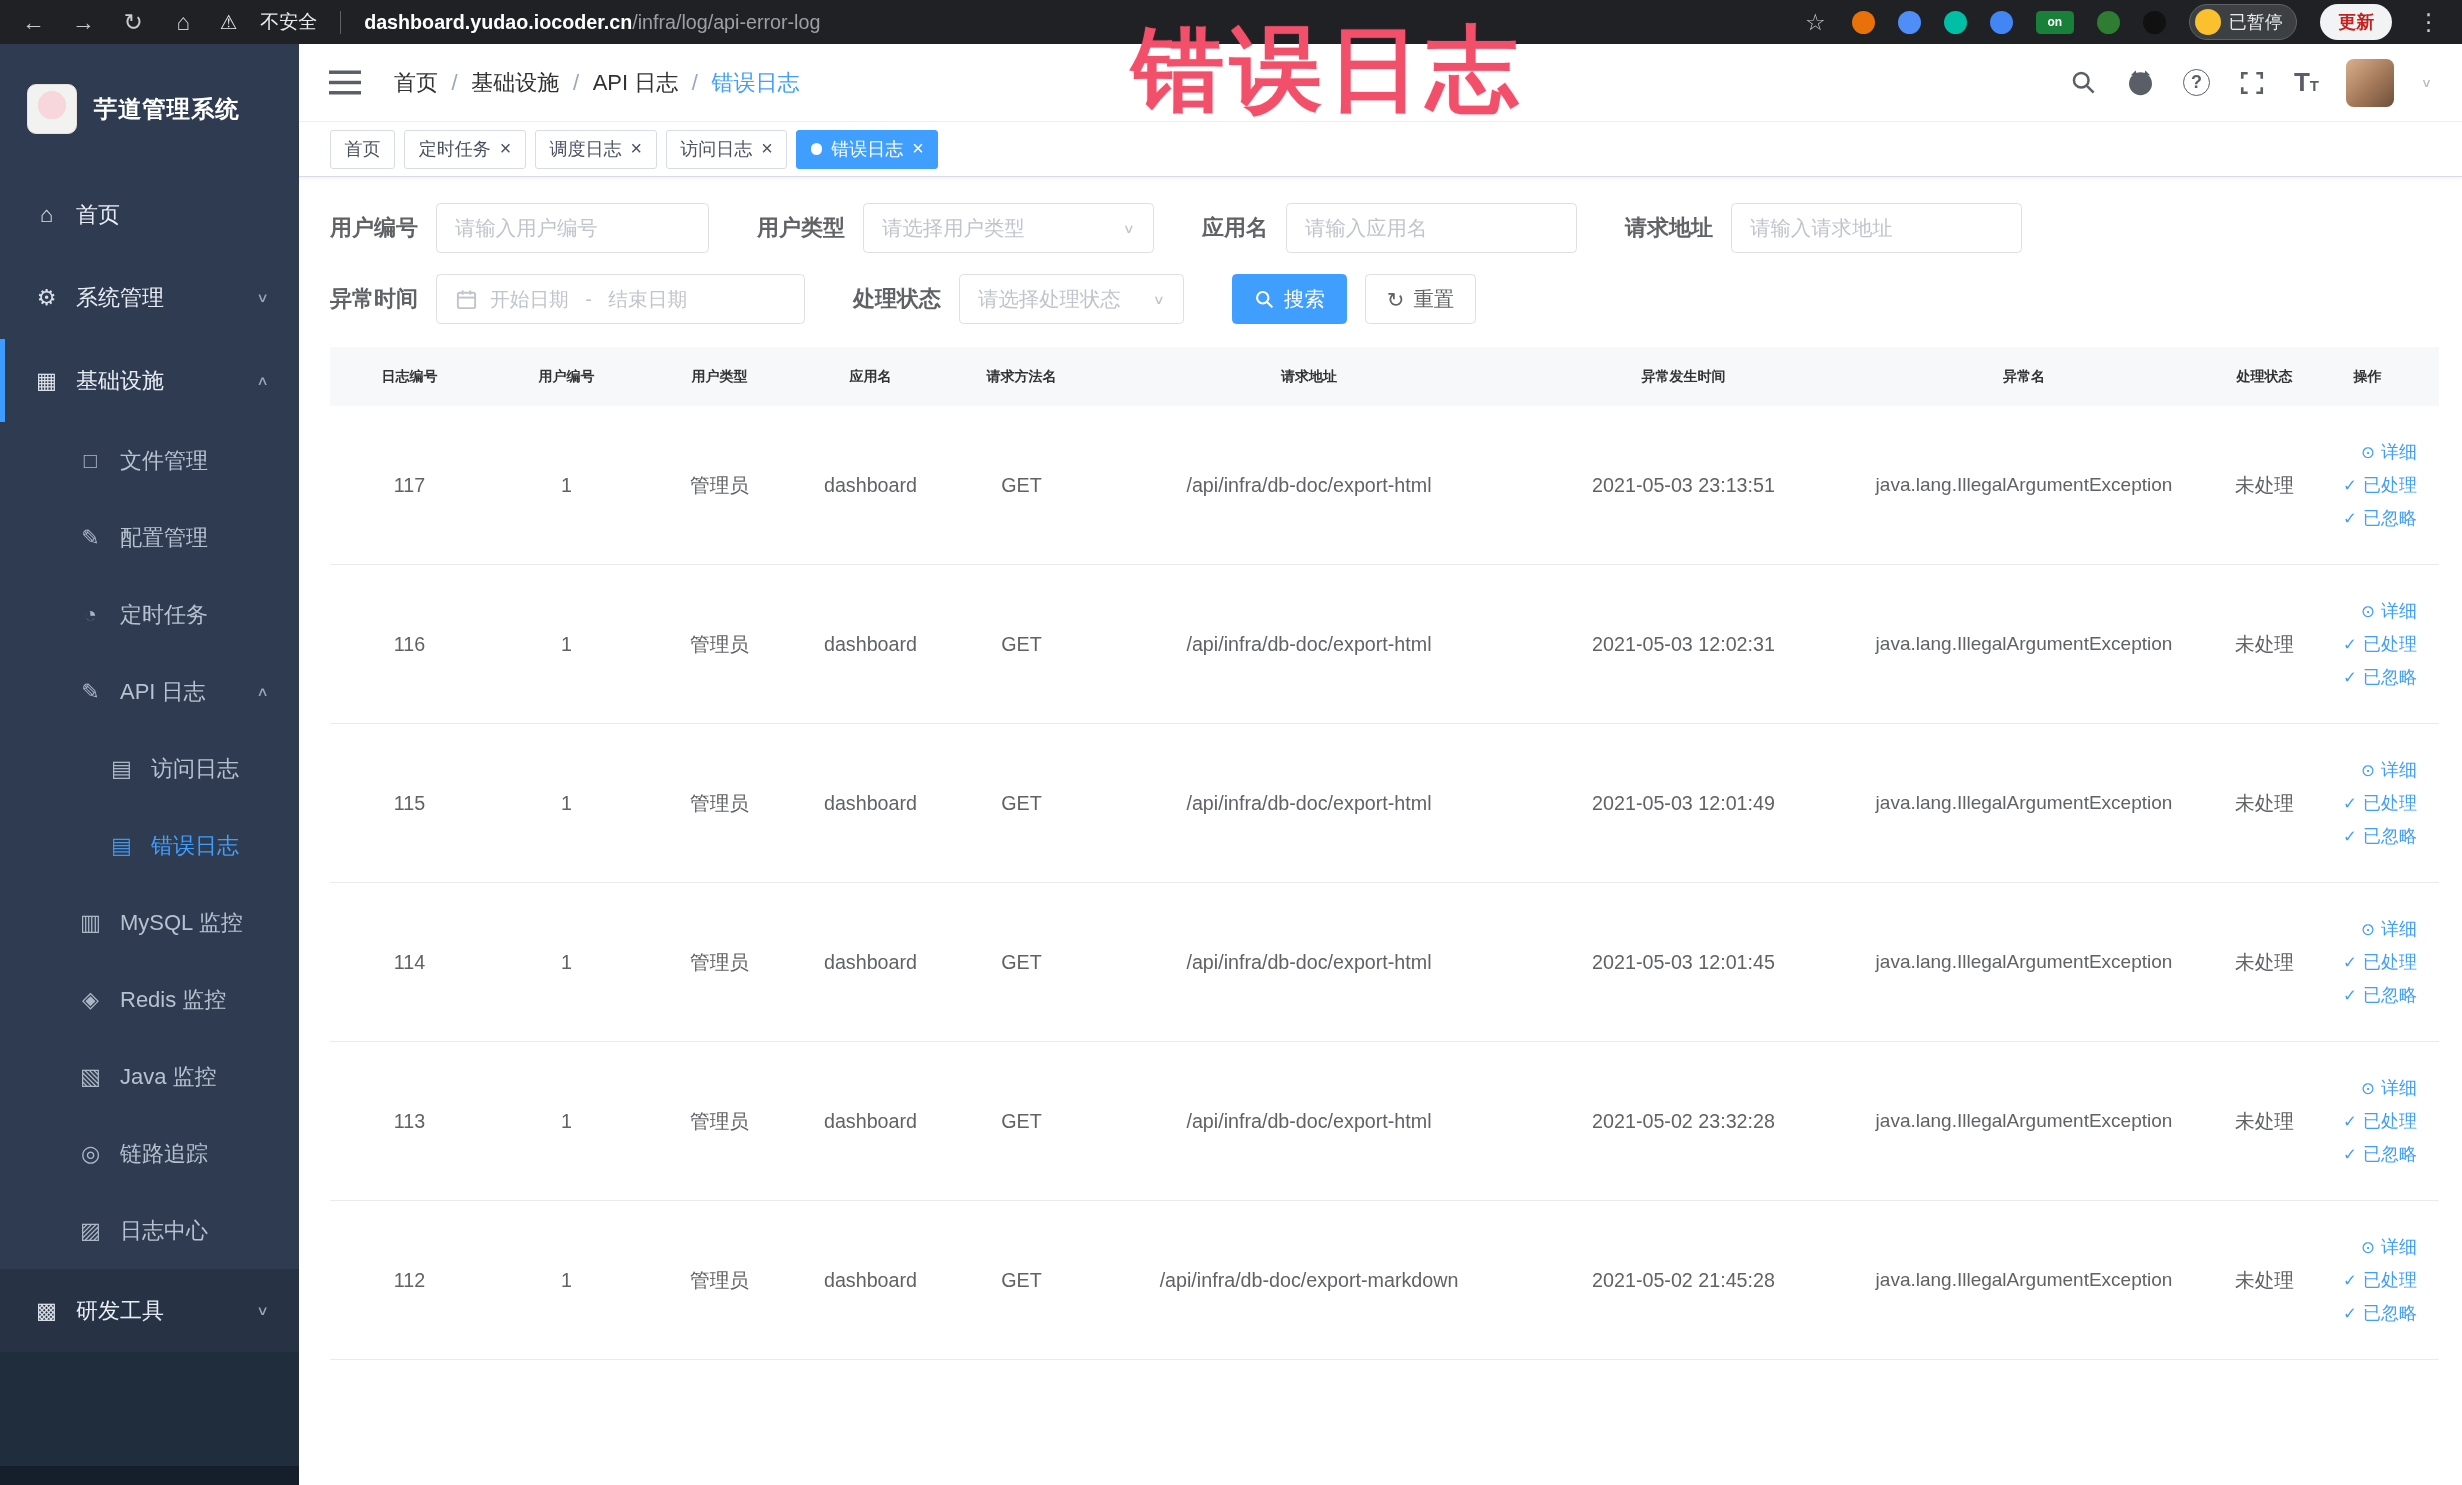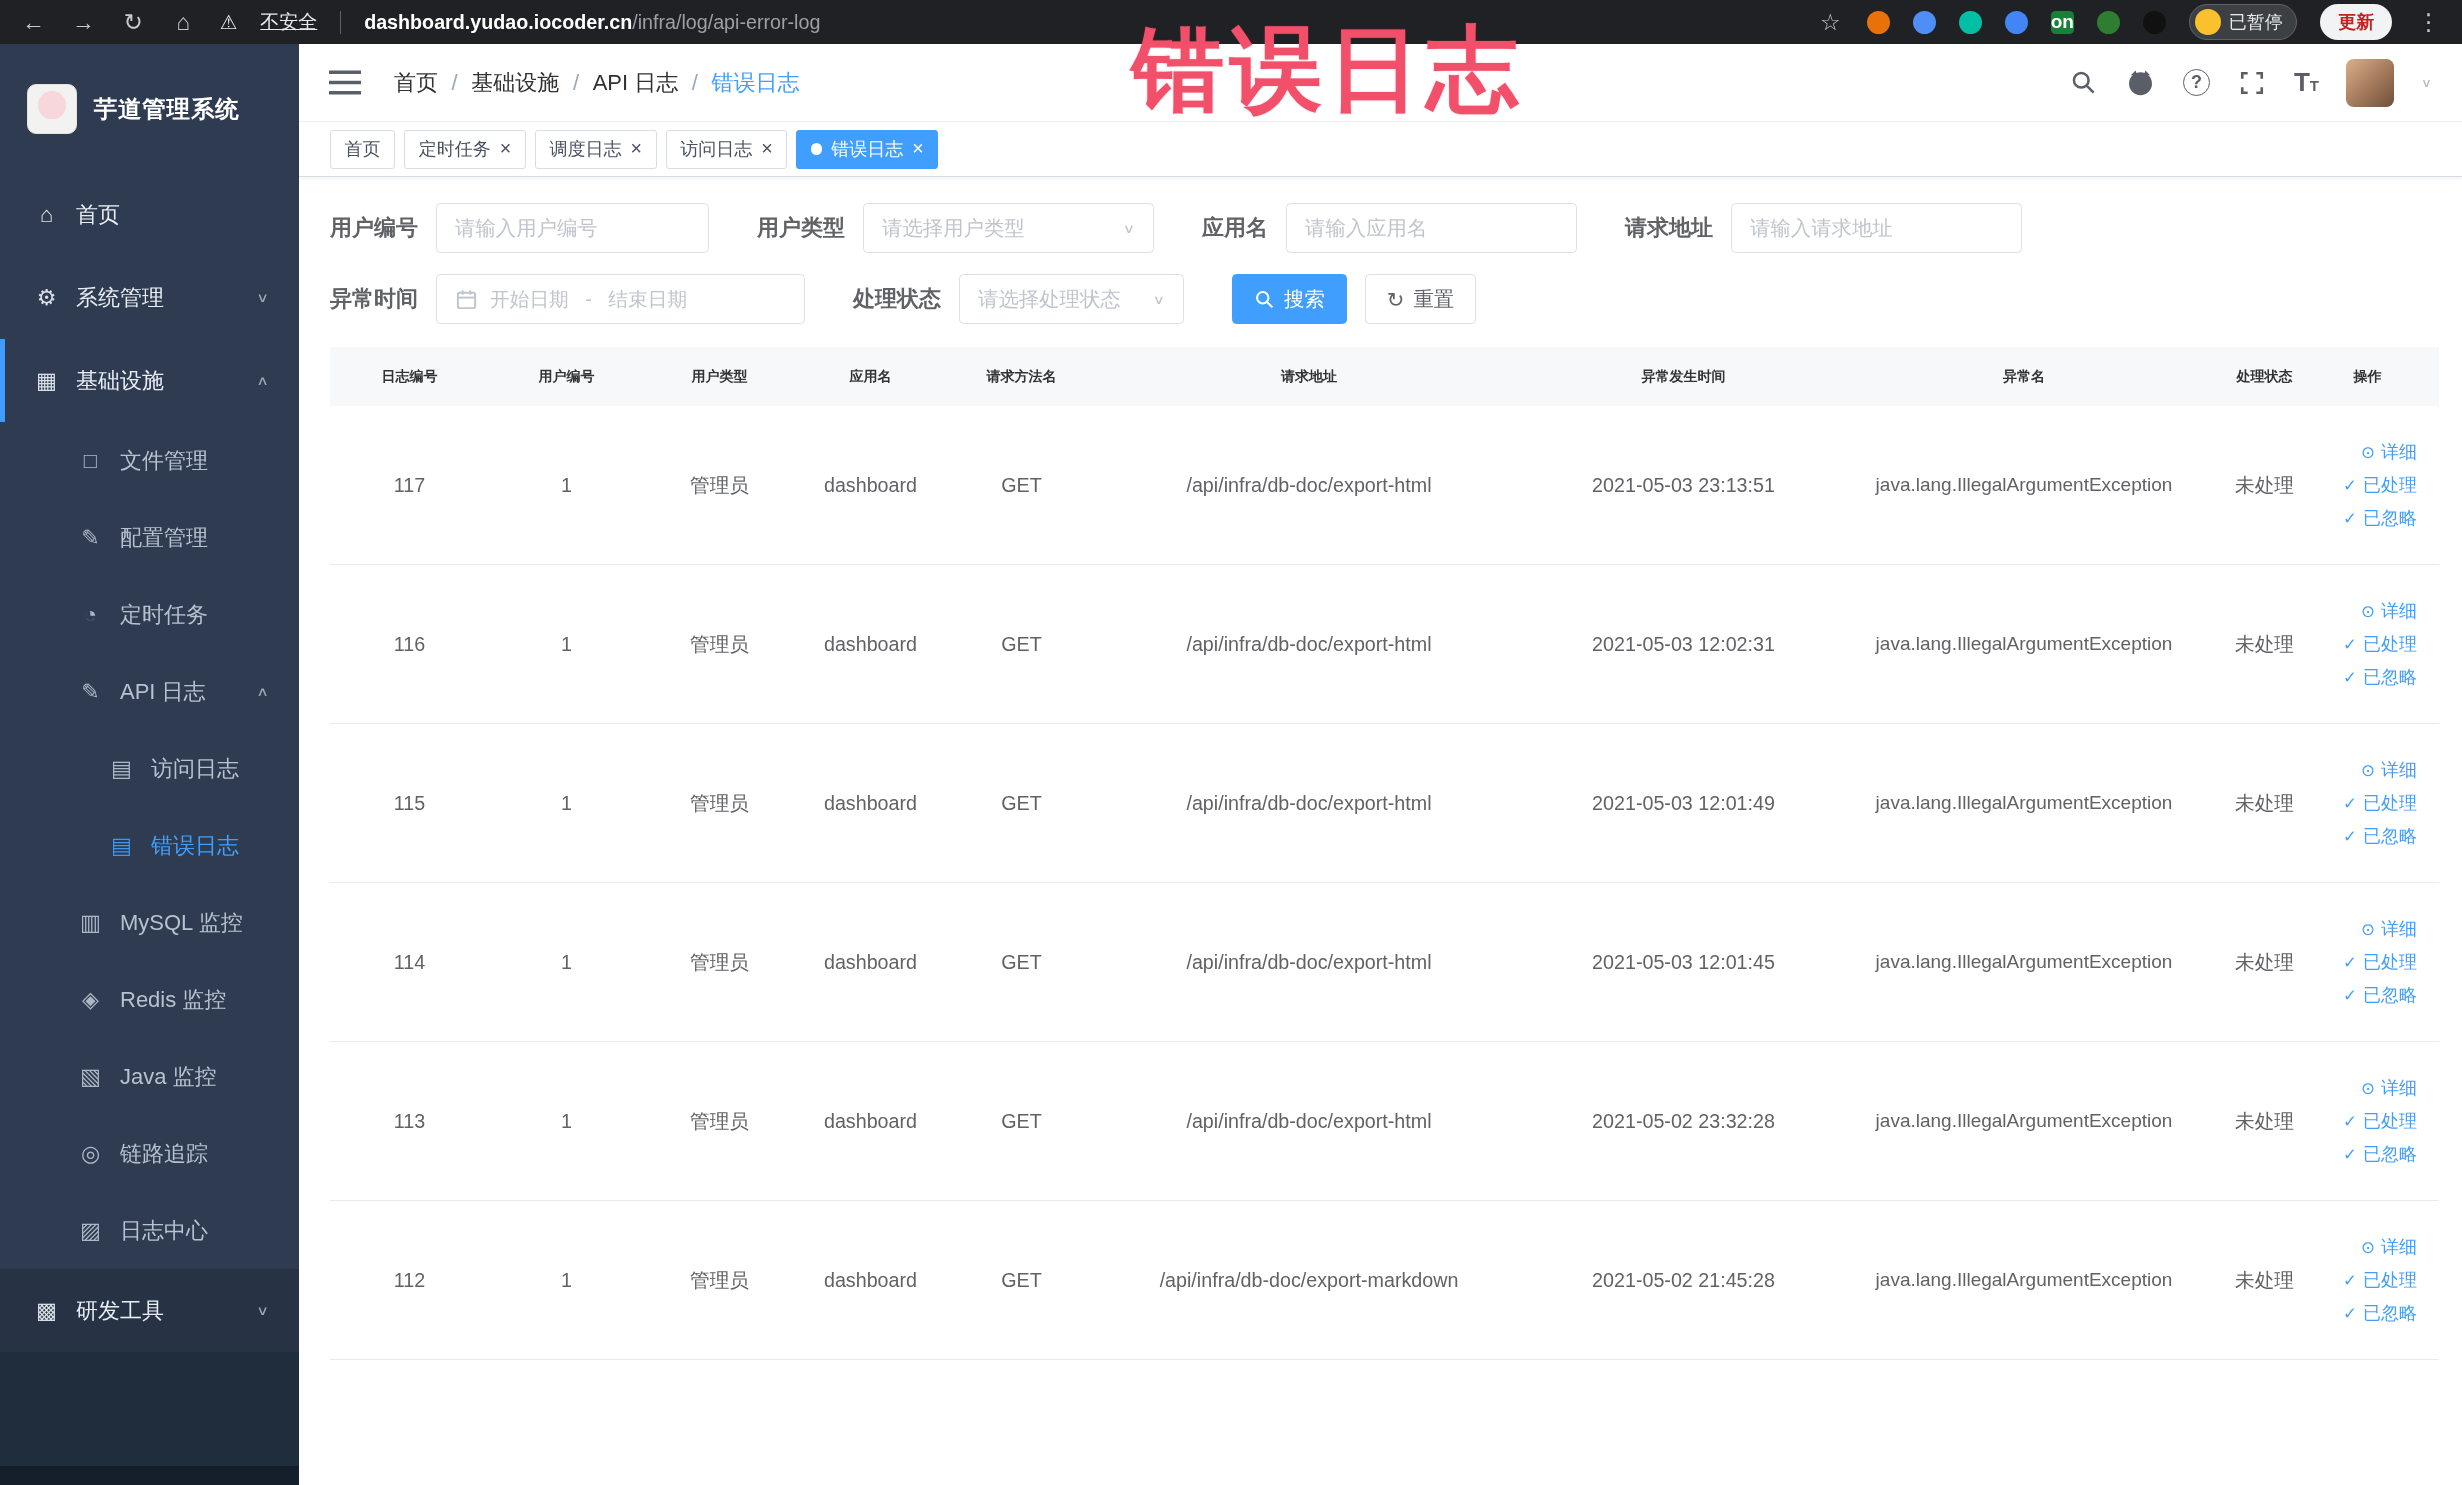--- a/index.html
+++ b/index.html
@@ -7,29 +7,29 @@
   body {
     font-family: "Liberation Sans", "DejaVu Sans", sans-serif;
     background:#fff; position:relative; color:#606266;
   }
 
   
   .chrome { height:44px; background:#202124; display:flex; align-items:center;
             padding:0 19.7px; gap:23px; color:#e8eaed; font-size:20.4px; }
   .chrome .glyph { font-size:23px; color:#c7cbd1; width:27px; text-align:center; cursor:pointer; }
   .chrome .warn { color:#e8eaed; font-size:19.7px; }
-  .sec-label { color:#e8eaed; font-size:19px;text-decoration:underline; }
+  .sec-label { color:#e8eaed; font-size:19px; }
   .chrome .vsep { width:0.8px; height:23px; background:#5f6368; }
   .urlbox { display:flex; align-items:center; font-size:19.7px; }
   .url-domain { color:#fff; font-weight:700; }
   .url-path { color:#9aa0a6; }
   .chrome .spacer { flex:1; }
   .ext-dot { width:23px; height:23px; border-radius:50%; display:inline-block; }
-  .ext-on { width:23px; height:23px; border-radius:4.5px; background:#188038; color:#fff;
-            font-size:19px; display:flex; align-items:center; justify-content:center; font-weight:700; }
+  .ext-on { width:38px; height:23px; border-radius:4.5px; background:#188038; color:#fff;
+            font-size:12px; display:flex; align-items:center; justify-content:center; font-weight:700; }
   .chip-paused { display:flex; align-items:center; gap:7.6px; background:#3c4043;
                  border:0.8px solid #5f6368; border-radius:22px; padding:3.8px 13.6px 3.8px 5.3px; font-size:18px; }
   .emoji-face { width:26px; height:26px; border-radius:50%; background:#fbc02d; }
   .chip-update { background:#f1f3f4; color:#c5221f; font-weight:700; border-radius:19.7px;
                  padding:6px 18px; font-size:18px; }
 
   
   .app { display:flex; height:1442px; }
 
   

